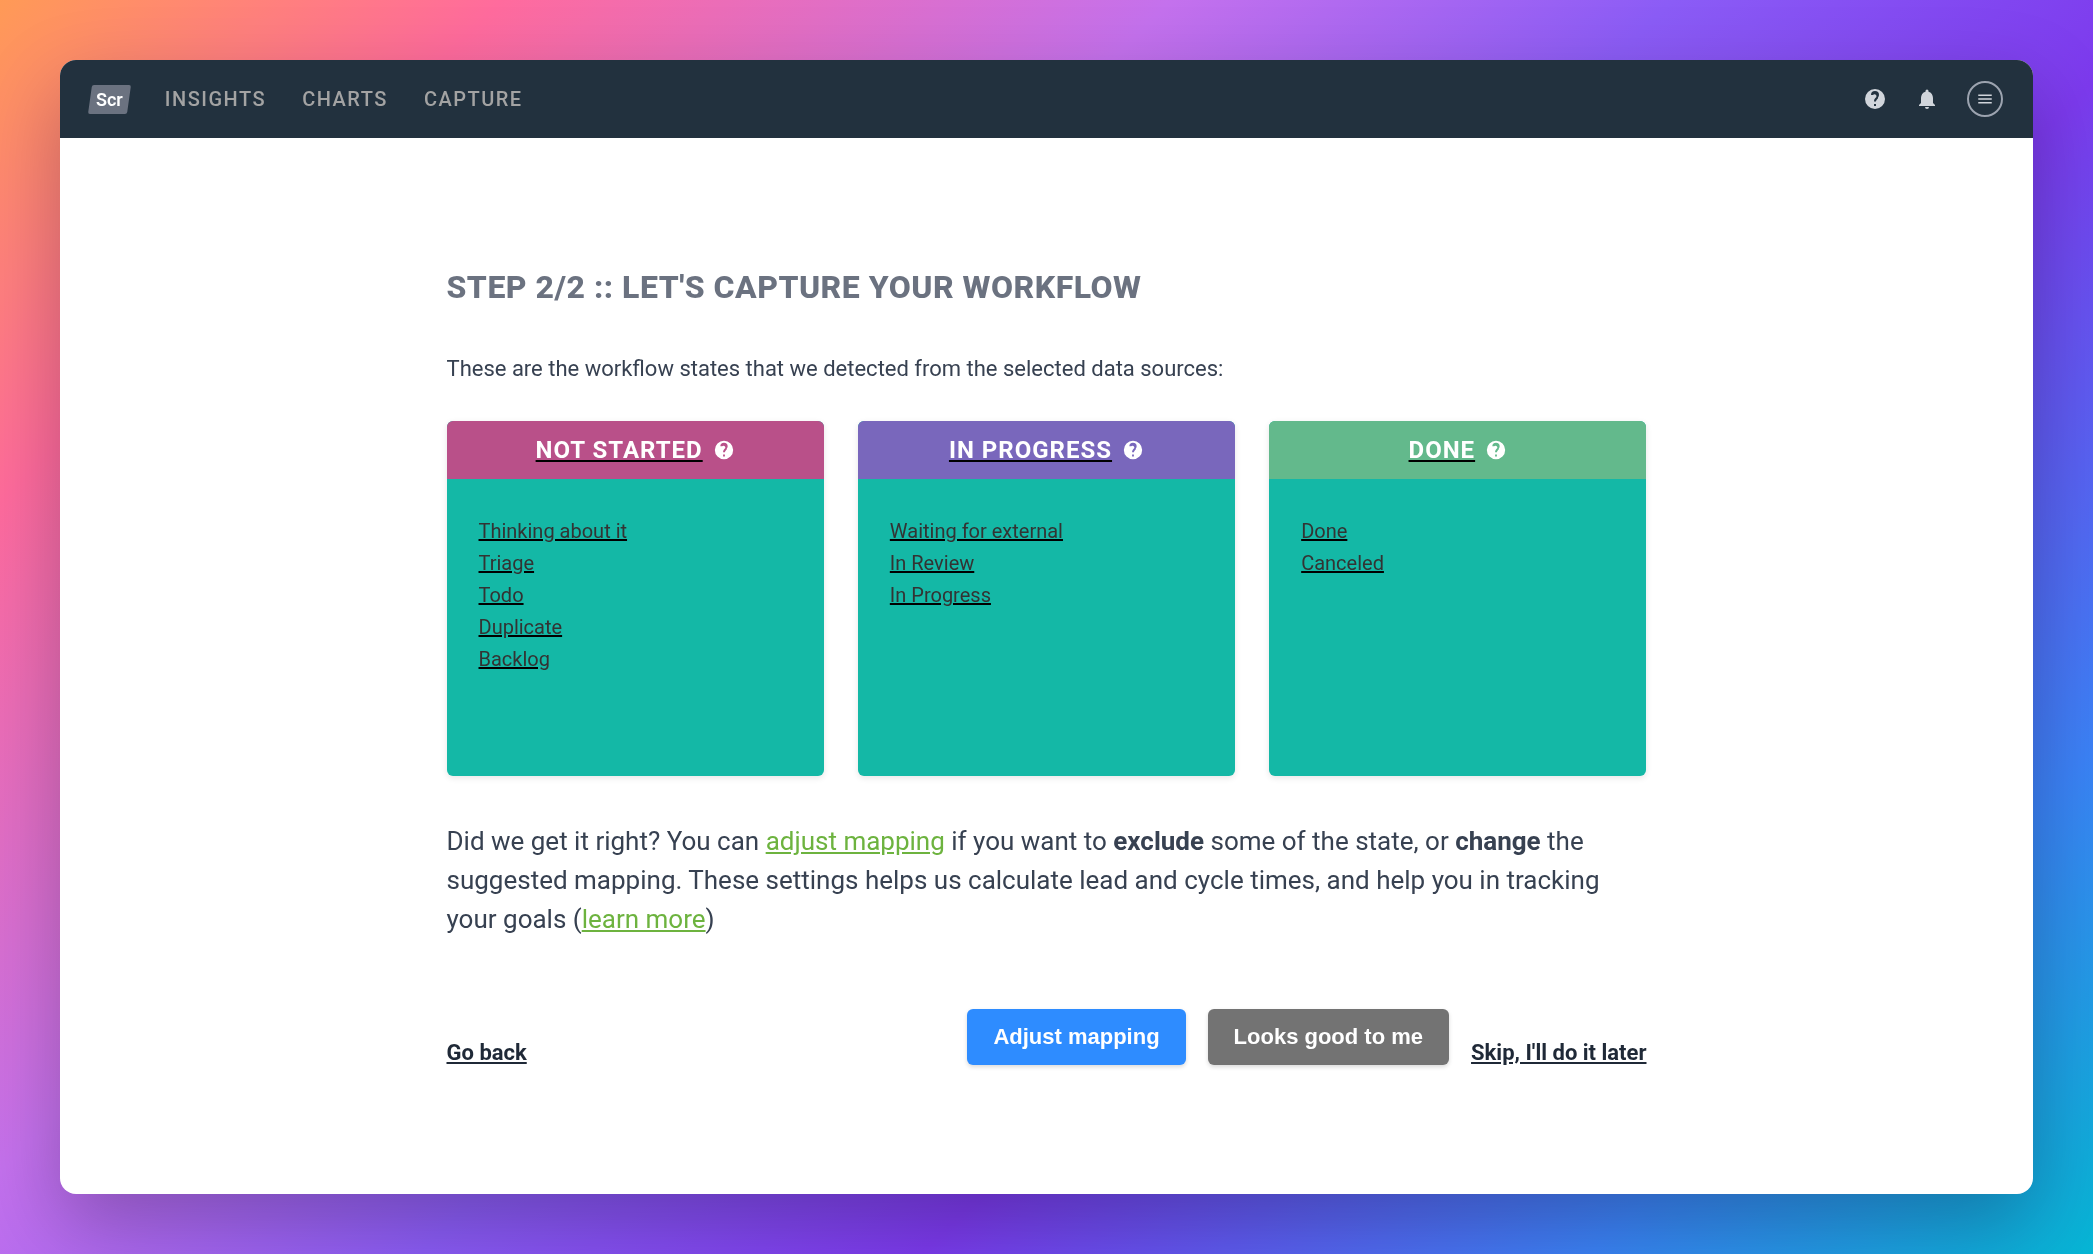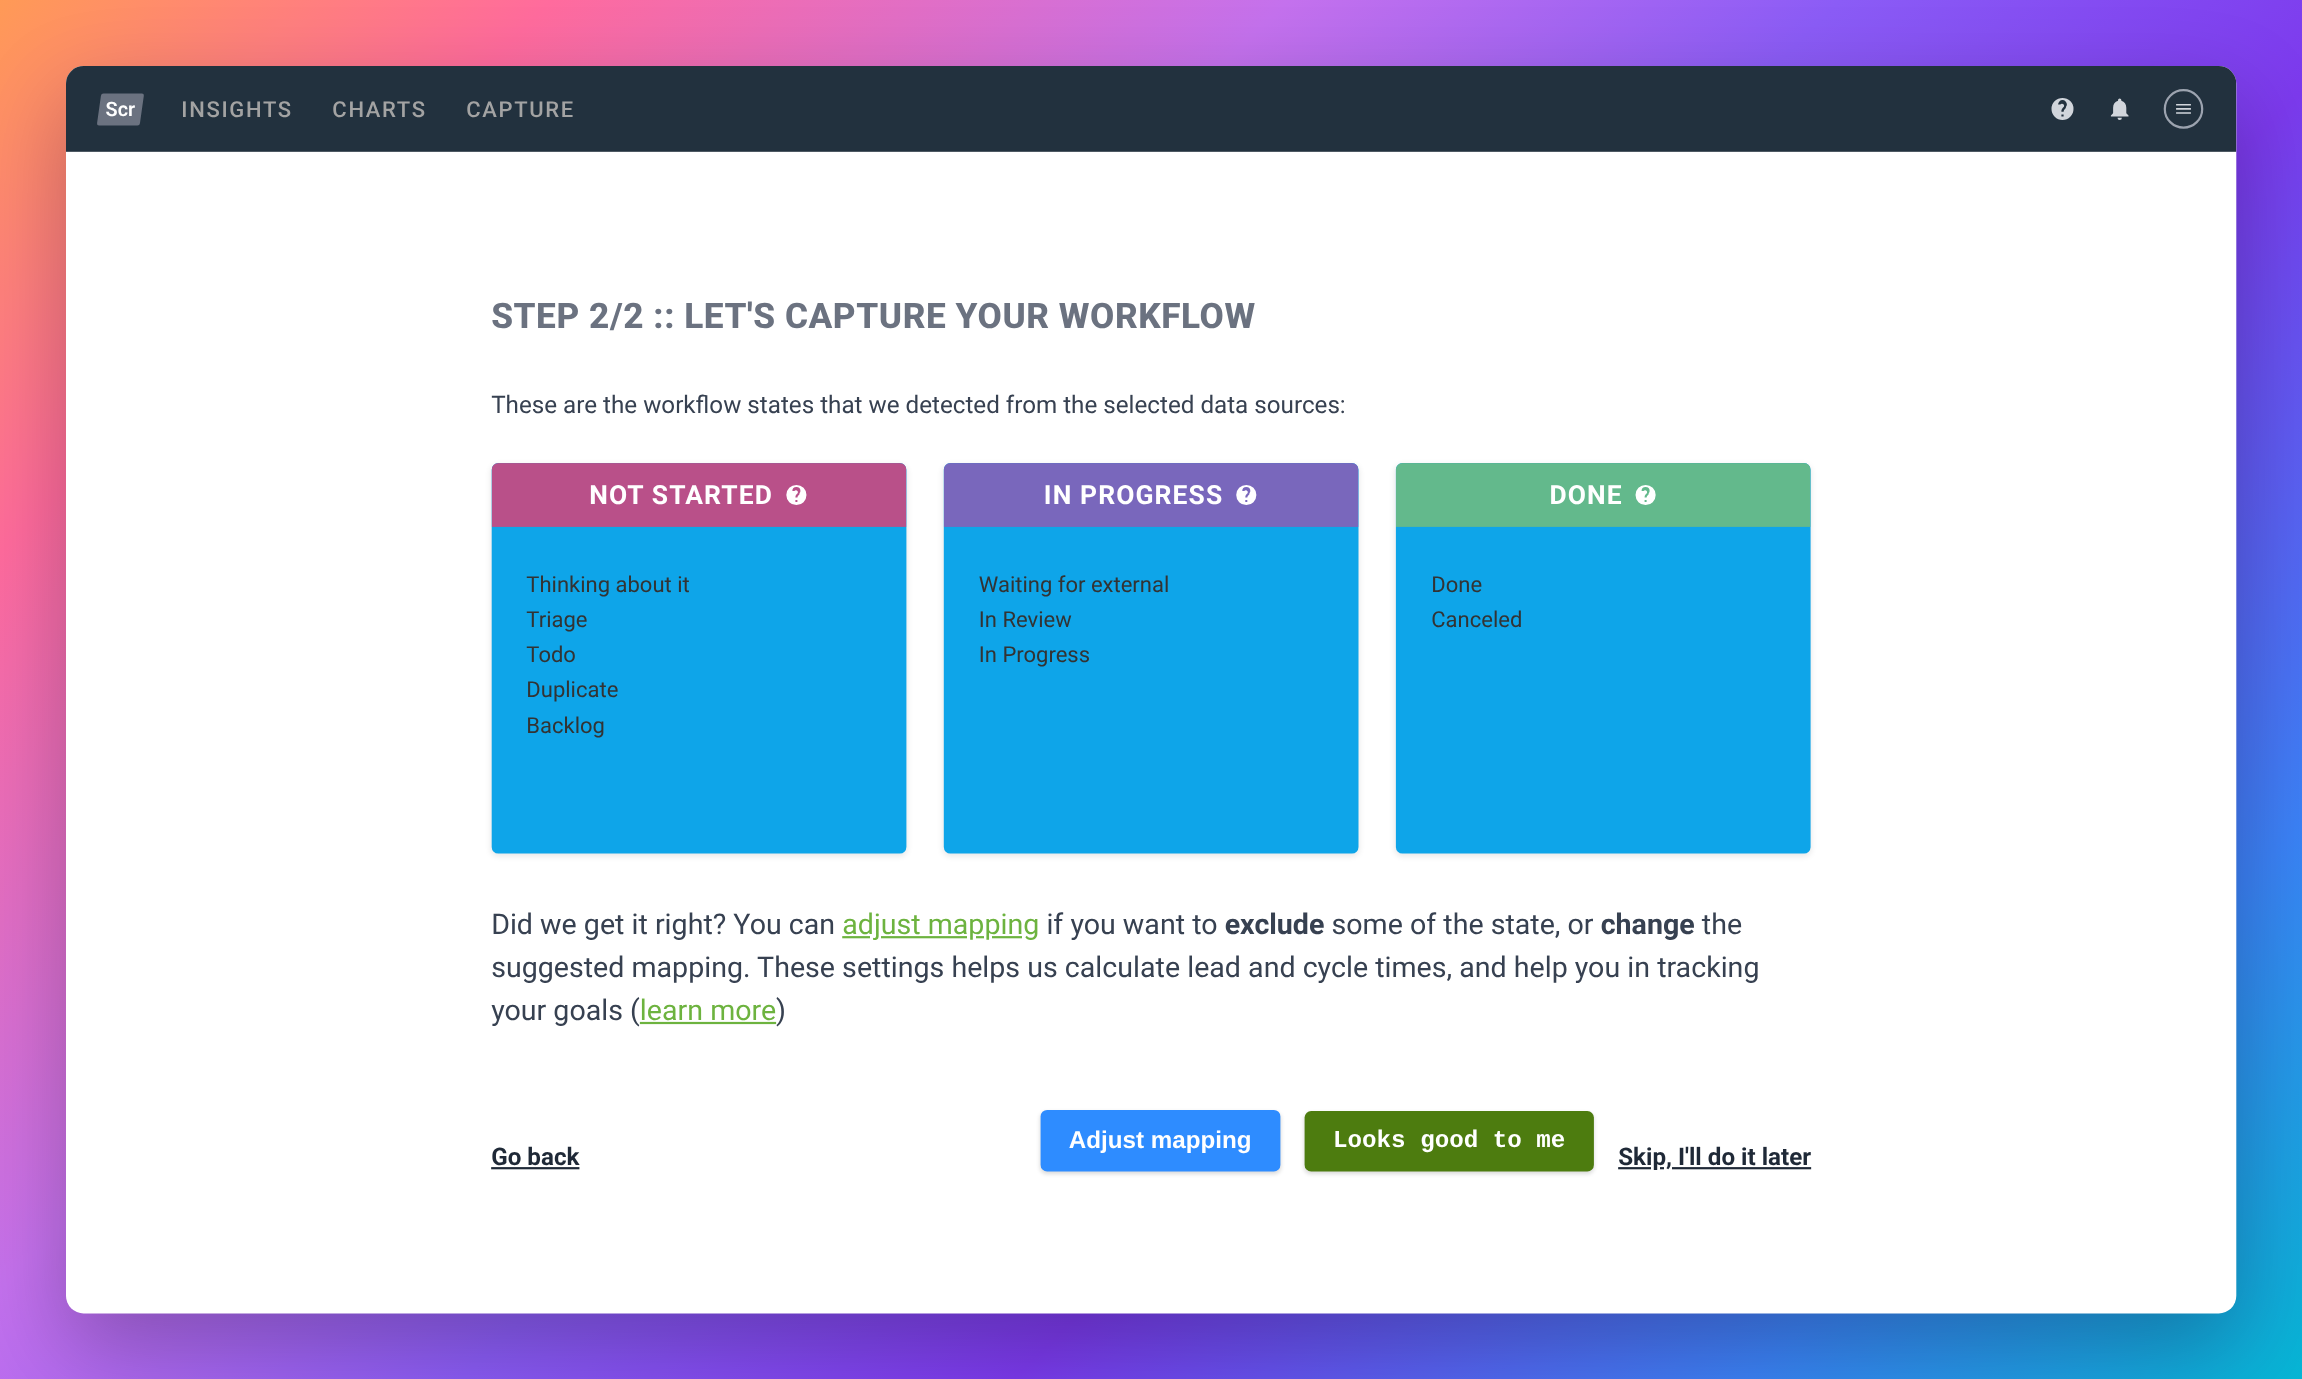--- a/index.html
+++ b/index.html
@@ -102,22 +102,23 @@
     .cards {
       display: flex;
       gap: 34px;
       margin-bottom: 46px;
     }
     .card {
       flex: 1;
       border-radius: 6px;
       box-shadow: 0 2px 6px rgba(0,0,0,0.1);
       overflow: hidden;
-      background: #0ea5e9;
+      background: #14b8a6;
       min-height: 355px;
+      text-decoration: underline;
     }
     .card-header {
       height: 58px;
       display: flex;
       align-items: center;
       justify-content: center;
       color: #fff;
       font-size: 24px;
       font-weight: 700;
       letter-spacing: 1px;
@@ -173,21 +174,21 @@
       padding: 15px 26px;
       border: none;
       border-radius: 6px;
       font-size: 22px;
       font-weight: 700;
       cursor: pointer;
       color: #fff;
       box-shadow: 0 2px 4px rgba(0,0,0,0.15);
     }
     .btn-blue { background: #2e8cff; }
-    .btn-green { background: #4d7c0f; font-family: Liberation Mono, monospace; }
+    .btn-green { background: #737373; }
   </style>
 </head>
 <body>
 
 <div class="window">
 
   <div class="topbar">
     <div class="logo"><span>Scr</span></div>
     <div class="nav-links">
       <div class="nav-link">INSIGHTS</div>

